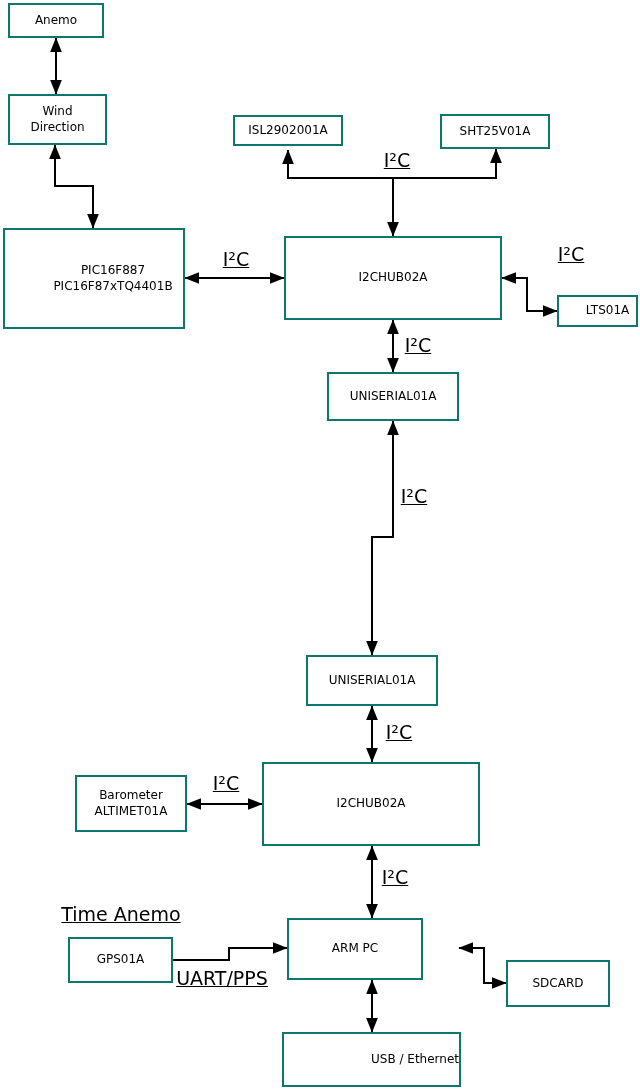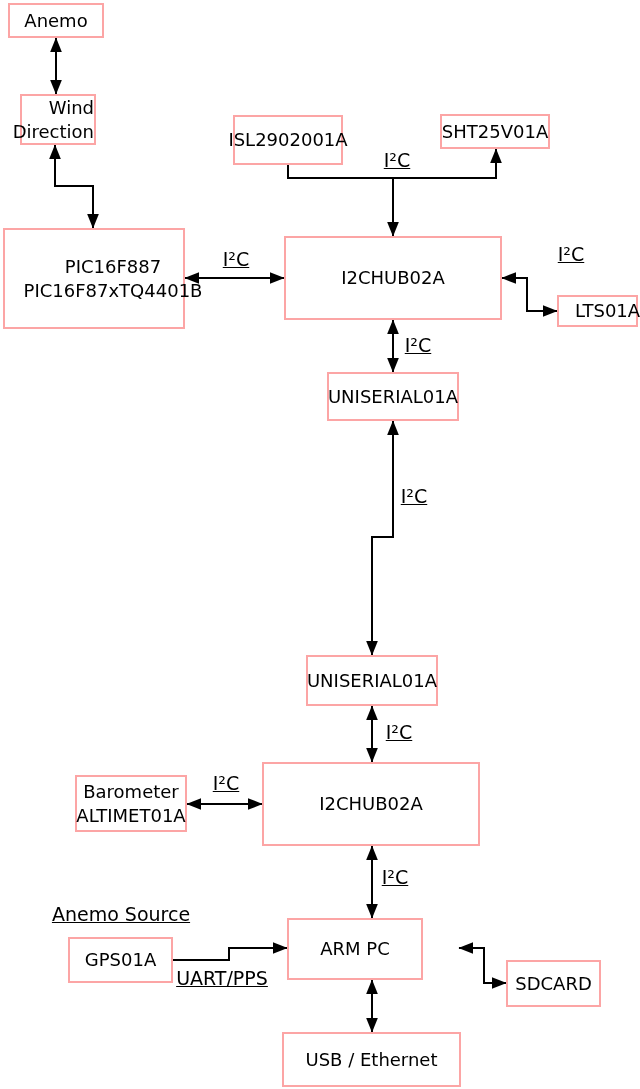--- a/index.html
+++ b/index.html
@@ -20,27 +20,27 @@
     position: absolute;
     left: 0;
     top: 0;
     width: 640px;
     height: 1089px;
   }
   .box {
     position: absolute;
     box-sizing: border-box;
     background: #ffffff;
-    border: 2px solid #fca5a5;
+    border: 2px solid #0f766e;
     display: flex;
     flex-direction: column;
     align-items: center;
     justify-content: center;
     text-align: center;
-    font-size: 18px;
+    font-size: 12px;
     line-height: 1.32;
     white-space: nowrap;
   }
   .edge-label {
     position: absolute;
     font-size: 19px;
     line-height: 17px;
     white-space: nowrap;
     transform: translateX(-50%);
     text-decoration: underline;
@@ -74,31 +74,31 @@
       <path d="M 173,960 H 229 V 948 H 287" marker-end="url(#arr)"></path>
       <path d="M 459,948 H 484 V 983 H 506" marker-start="url(#arr)" marker-end="url(#arr)"></path>
       <path d="M 372,980 V 1032" marker-start="url(#arr)" marker-end="url(#arr)"></path>
     </g>
   </svg>
 
   <div class="box" style="left:8px; top:3px; width:96px; height:35px;">
     <span>Anemo</span>
   </div>
 
-  <div class="box" style="left:20px; top:94px; width:76px; height:51px;align-items:flex-end;">
+  <div class="box" style="left:8px; top:94px; width:99px; height:51px;">
     <span>Wind</span>
     <span>Direction</span>
   </div>
 
   <div class="box" style="left:3px; top:228px; width:182px; height:101px;padding-left:38px;">
     <span>PIC16F887</span>
     <span>PIC16F87xTQ4401B</span>
   </div>
 
-  <div class="box" style="left:233px; top:115px; width:110px; height:50px;">
+  <div class="box" style="left:233px; top:115px; width:110px; height:31px;">
     <span>ISL2902001A</span>
   </div>
 
   <div class="box" style="left:440px; top:114px; width:110px; height:35px;">
     <span>SHT25V01A</span>
   </div>
 
   <div class="box" style="left:284px; top:236px; width:218px; height:84px;">
     <span>I2CHUB02A</span>
   </div>
@@ -125,32 +125,32 @@
   </div>
 
   <div class="box" style="left:287px; top:918px; width:136px; height:62px;">
     <span>ARM PC</span>
   </div>
 
   <div class="box" style="left:68px; top:937px; width:105px; height:46px;">
     <span>GPS01A</span>
   </div>
 
-  <div class="box" style="left:506px; top:960px; width:95px; height:47px;">
+  <div class="box" style="left:506px; top:960px; width:104px; height:47px;">
     <span>SDCARD</span>
   </div>
 
-  <div class="box" style="left:282px; top:1032px; width:179px; height:55px;">
+  <div class="box" style="left:282px; top:1032px; width:179px; height:55px;align-items:flex-end;">
     <span>USB / Ethernet</span>
   </div>
 
   <div class="edge-label" style="left:397px; top:152px;">I²C</div>
   <div class="edge-label" style="left:236px; top:251px;">I²C</div>
   <div class="edge-label" style="left:571px; top:246px;">I²C</div>
   <div class="edge-label" style="left:418px; top:337px;">I²C</div>
   <div class="edge-label" style="left:414px; top:488px;">I²C</div>
   <div class="edge-label" style="left:399px; top:724px;">I²C</div>
   <div class="edge-label" style="left:226px; top:775px;">I²C</div>
   <div class="edge-label" style="left:395px; top:869px;">I²C</div>
-  <div class="edge-label" style="left:121px; top:906px;">Anemo Source</div>
+  <div class="edge-label" style="left:121px; top:906px;">Time Anemo</div>
   <div class="edge-label" style="left:222px; top:970px;">UART/PPS</div>
 
 </div>
 
 </body></html>

